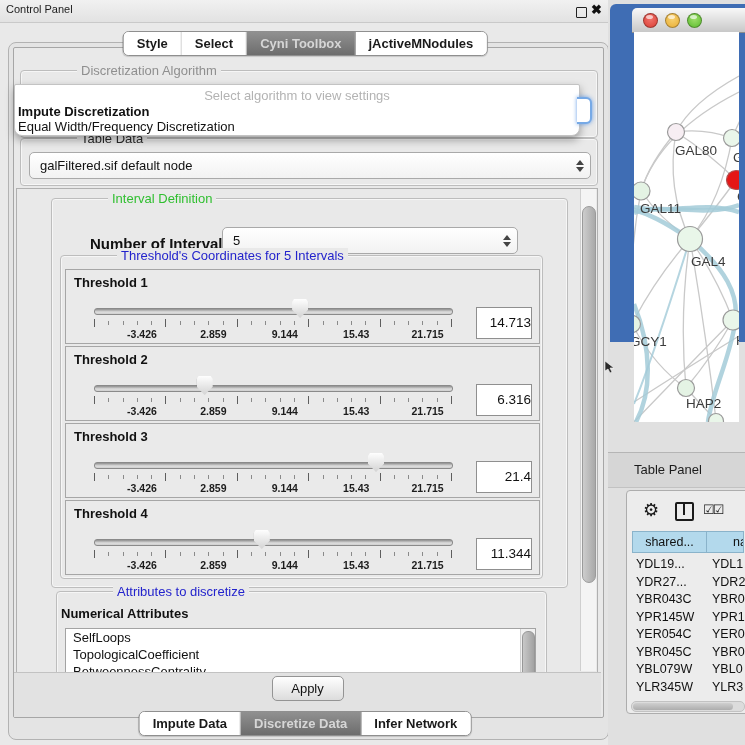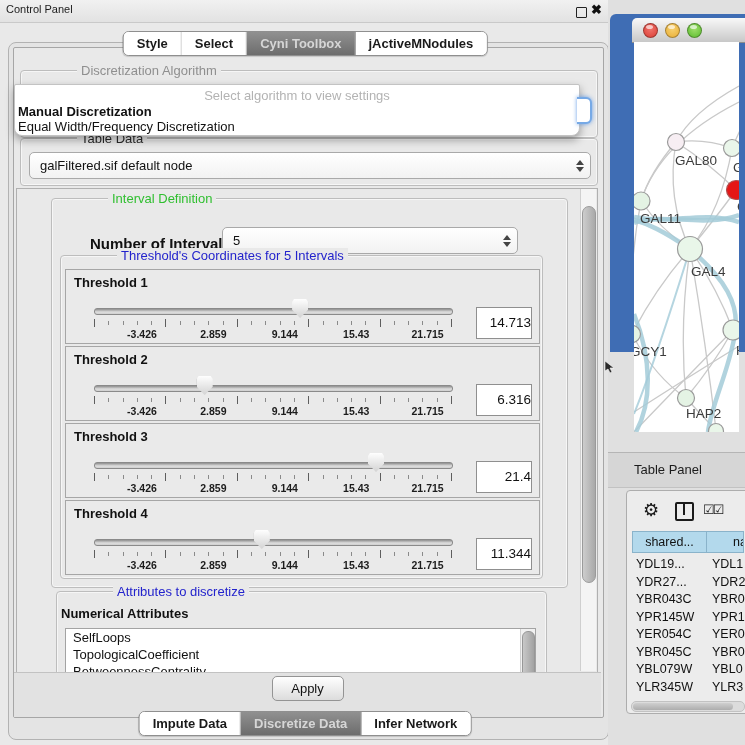--- a/index.html
+++ b/index.html
@@ -101,21 +101,21 @@
               background:linear-gradient(90deg,#c8c8c8,#a2a2a2);border:1px solid #979797;}
 
   #footer{left:14px;top:672px;width:587px;height:44px;background:#e2e2e2;border-top:1px solid #c2c2c2;}
   #apply-btn{position:absolute;left:50%;top:3px;transform:translateX(-50%);
              width:70px;height:23px;background:linear-gradient(#ffffff,#dcdcdc);
              border:1px solid #949494;border-radius:5px;font-size:13px;color:#111;
              display:flex;align-items:center;justify-content:center;}
 
   
   #right-bg{left:608px;top:0;width:137px;height:745px;background:#e0e0e0;}
-  #net-window{left:610px;top:14px;width:135px;height:338px;background:#3f6db4;border-radius:6px 0 0 0;}
+  #net-window{left:610px;top:4px;width:135px;height:338px;background:#3f6db4;border-radius:6px 0 0 0;}
   #net-titlebar{left:22px;top:4px;width:113px;height:24px;background:linear-gradient(#f8f8f8,#c8c8c8);
                 border-bottom:1px solid #8e8e8e;border-radius:5px 0 0 0;}
   .tl{position:absolute;top:5px;width:13px;height:13px;border-radius:50%;border:1px solid rgba(0,0,0,.3);}
   .tl i{position:absolute;left:2px;top:1px;width:7px;height:4px;border-radius:50%;background:rgba(255,255,255,.65);}
   #tl-red{left:11px;background:radial-gradient(circle at 50% 40%,#f0736b,#da3e35);}
   #tl-yellow{left:33px;background:radial-gradient(circle at 50% 40%,#f6d070,#e9ae35);}
   #tl-green{left:55px;background:radial-gradient(circle at 50% 40%,#9ede6a,#5bbc2e);}
   #net-canvas{left:24px;top:28px;width:105px;height:390px;background:#fff;overflow:hidden;}
 
   #tablepanel-bar{left:608px;top:452px;width:137px;height:34px;background:#d6d6d6;
@@ -173,21 +173,21 @@
   </div>
 
   <div class="abs groupbox" id="algo-group">
     <span class="gtitle" id="algo-title">Discretization Algorithm</span>
   </div>
 
   <div class="abs" id="combo-fragment"></div>
 
   <div class="abs" id="algo-popup">
     <div class="abs" id="popup-hint">Select algorithm to view settings</div>
-    <div class="abs popup-opt" id="popup-opt-0">Manual Discretization</div>
+    <div class="abs popup-opt" id="popup-opt-0">Impute Discretization</div>
     <div class="abs popup-opt" id="popup-opt-1">Equal Width/Frequency Discretization</div>
   </div>
 
   <div class="abs groupbox" id="tabledata-group">
     <span class="gtitle" id="tabledata-title">Table Data</span>
     <div class="combo" id="tabledata-combo">
       <span class="val">galFiltered.sif default node</span>
       <span class="spin">
           <span class="up"></span>
           <span class="dn"></span>

